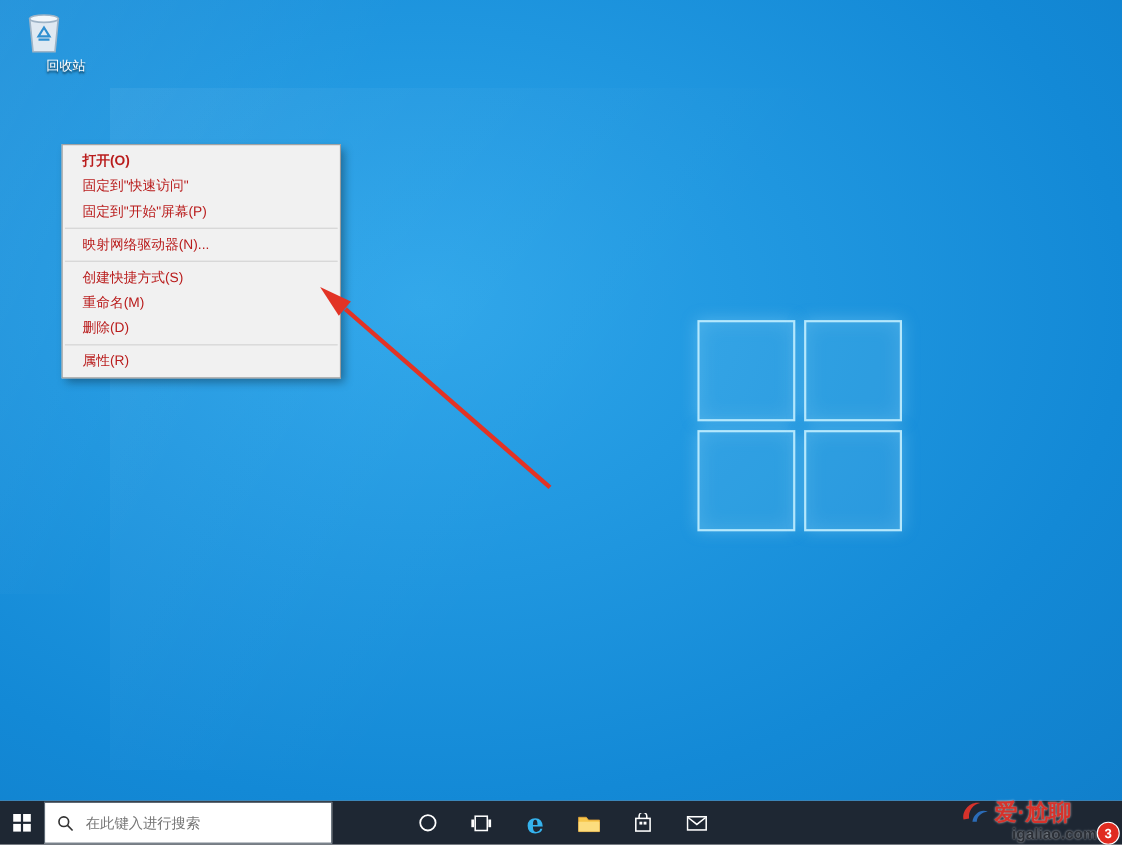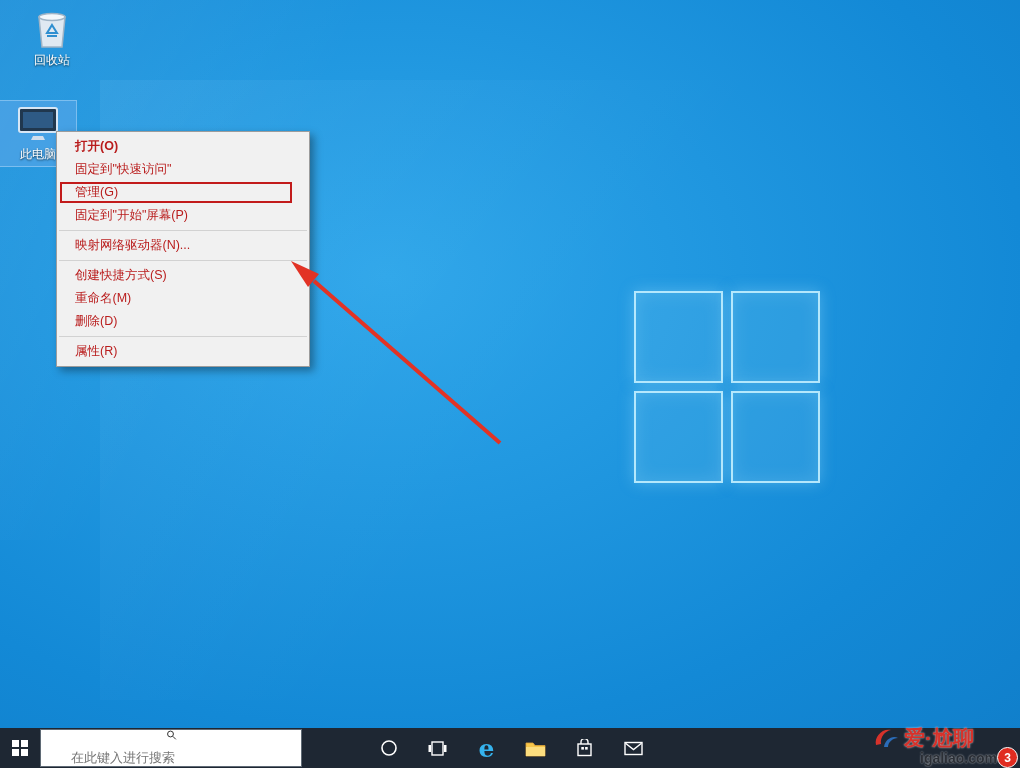--- a/index.html
+++ b/index.html
@@ -32,21 +32,21 @@
     box-shadow:0 0 14px rgba(170,230,255,0.35), inset 0 0 18px rgba(190,240,255,0.18);
   }
 
   
   .dicon{
     position:absolute;width:76px;text-align:center;color:#fff;font-size:12px;
     text-shadow:0 1px 2px rgba(0,0,0,0.75);padding:4px 0 3px 0;
   }
   .dicon .glyph{display:block;margin:0 auto 3px auto;}
   .dicon.selected{background:rgba(105,170,235,0.45);outline:1px solid rgba(180,215,250,0.6);}
-  .icon-recycle{left:14px;top:5px;}
+  .icon-recycle{left:2px;top:5px;text-align:right;}
   .icon-thispc{left:0px;top:101px;}
 
   
   .context-menu{
     position:absolute;left:56px;top:131px;width:252px;
     background:#f1f1f1;border:1px solid #9c9c9c;
     box-shadow:4px 4px 8px rgba(0,0,0,0.35);
     padding:3px 0;z-index:20;font-size:12.5px;color:#b91c1c;
   }
   .menu-item{position:relative;height:23px;line-height:23px;padding-left:18px;white-space:nowrap;cursor:default;}
@@ -63,21 +63,21 @@
   
   .taskbar{
     position:absolute;left:0;bottom:0;width:1020px;height:40px;
     background:#1e2733;z-index:25;display:flex;align-items:center;
   }
   .start-btn{width:40px;height:40px;display:flex;align-items:center;justify-content:center;}
   .start-grid{display:grid;grid-template-columns:7px 7px;grid-template-rows:7px 7px;gap:2px;}
   .start-grid span{background:#fff;display:block;}
   .search-box{
     width:262px;height:38px;background:#ffffff;border:1px solid #5f6a75;
-    display:flex;align-items:center;gap:9px;box-sizing:border-box;flex-direction:column;
+    display:flex;align-items:center;gap:9px;padding-left:11px;box-sizing:border-box;
   }
   .search-box input{
     border:none;outline:none;background:transparent;font-size:13px;color:#3c3c3c;
     font-family:inherit;width:200px;
   }
   .tb-btn{width:49px;height:40px;display:flex;align-items:center;justify-content:center;}
   .tb-btn.first{margin-left:62px;}
   .edge-e{color:#35b3ee;font-size:25px;font-weight:bold;font-family:"DejaVu Serif",serif;line-height:1;}
   .tray{
     position:absolute;left:800px;bottom:0;height:40px;display:flex;align-items:center;gap:12px;
@@ -115,34 +115,25 @@
   <div class="dicon icon-recycle">
     <svg class="glyph" width="36" height="40" viewBox="0 0 36 40">
       <path d="M5 8 L31 8 L28 38 L8 38 Z" fill="#dfe9f2" stroke="#9fb4c6" stroke-width="1.5"></path>
       <ellipse cx="18" cy="8" rx="13" ry="3.4" fill="#f2f7fb" stroke="#9fb4c6" stroke-width="1.5"></ellipse>
       <path d="M18 16 L23 24 L13 24 Z" fill="none" stroke="#2f8fd0" stroke-width="2"></path>
       <path d="M13 27 L23 27" stroke="#2f8fd0" stroke-width="2"></path>
     </svg>
     <span>回收站</span>
   </div>
 
-  <div class="dicon icon-thispc selected">
-    <svg class="glyph" width="44" height="38" viewBox="0 0 44 38">
-      <rect x="3" y="3" width="38" height="24" rx="2" fill="#20374e" stroke="#d7e6f5" stroke-width="2"></rect>
-      <rect x="7" y="7" width="30" height="16" fill="#2e5a85"></rect>
-      <path d="M17 31 L27 31 L29 35 L15 35 Z" fill="#cfdeed"></path>
-    </svg>
-    <span>此电脑</span>
-  </div>
 </div>
 
 <div class="context-menu">
   <div class="menu-item bold">打开(O)</div>
   <div class="menu-item">固定到"快速访问"</div>
-  <div class="menu-item highlighted">管理(G)</div>
   <div class="menu-item">固定到"开始"屏幕(P)</div>
   <div class="menu-sep"></div>
   <div class="menu-item">映射网络驱动器(N)...</div>
   <div class="menu-sep"></div>
   <div class="menu-item">创建快捷方式(S)</div>
   <div class="menu-item">重命名(M)</div>
   <div class="menu-item">删除(D)</div>
   <div class="menu-sep"></div>
   <div class="menu-item">属性(R)</div>
 </div>

